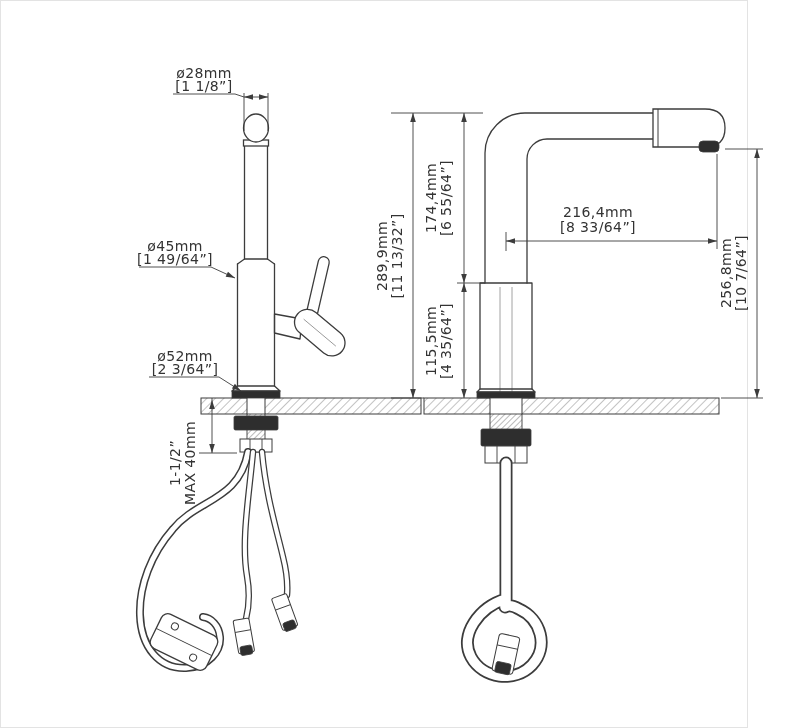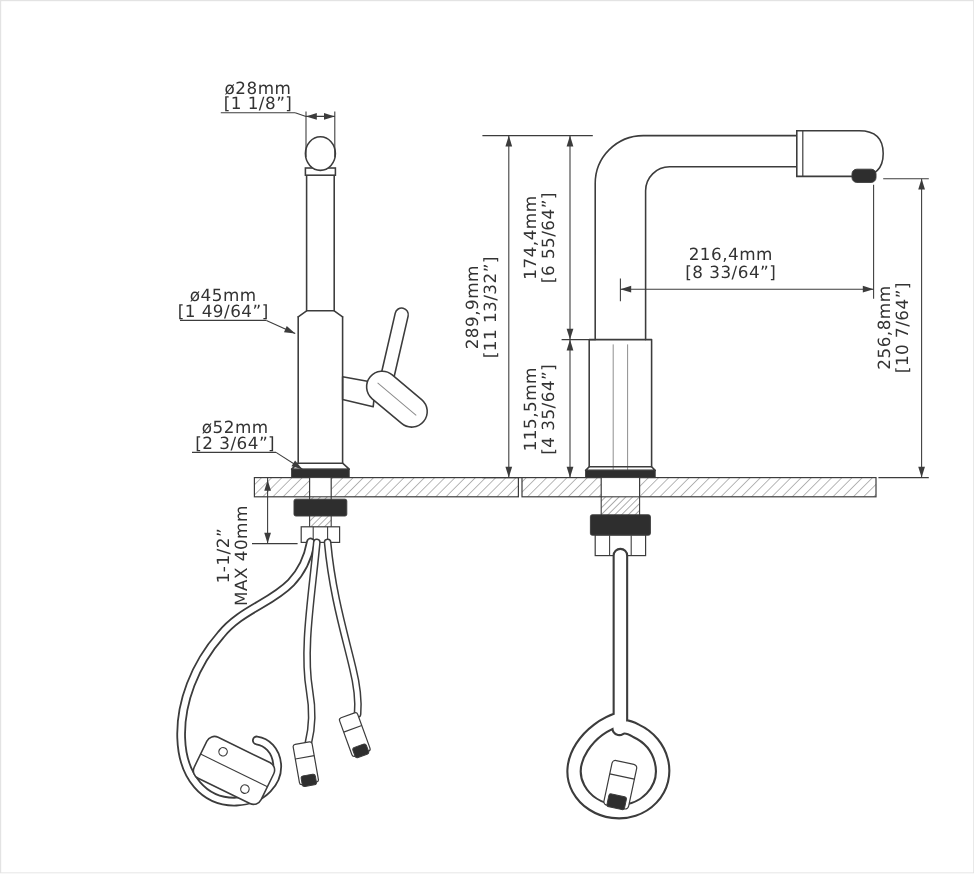--- a/index.html
+++ b/index.html
@@ -1,20 +1,19 @@
 <!DOCTYPE html>
 <html><head>
 <meta charset="utf-8">
 <style>
   html,body { margin:0; padding:0; background:#fff; }
   .frame {
-    position:relative; width:812px; height:728px;
+    position:relative; width:748px; height:728px;
     background:#ffffff; border:1px solid #e3e3e3; box-sizing:border-box;
     font-family:"DejaVu Sans", sans-serif;
-    padding-left:11px;
   }
   svg { display:block; }
   text {
     font-family:"DejaVu Sans", sans-serif;
     font-size:14px; fill:#333333; letter-spacing:0.4px;
   }
   .ol  { fill:none; stroke:#3c3c3c; stroke-width:1.3; stroke-linecap:round; stroke-linejoin:round; }
   .ol2 { fill:none; stroke:#3c3c3c; stroke-width:1; }
   .olf { fill:#ffffff; stroke:#3c3c3c; stroke-width:1.3; }
   .olf2{ fill:#ffffff; stroke:#3c3c3c; stroke-width:1; }

